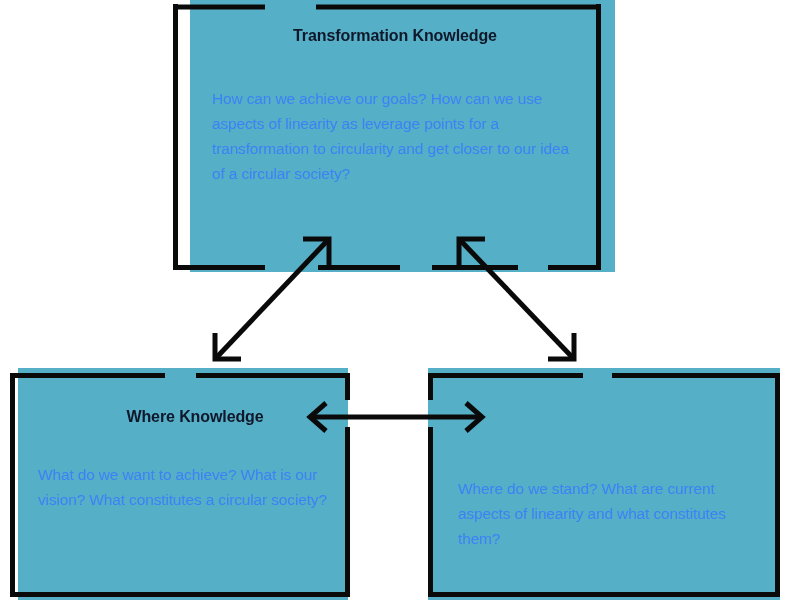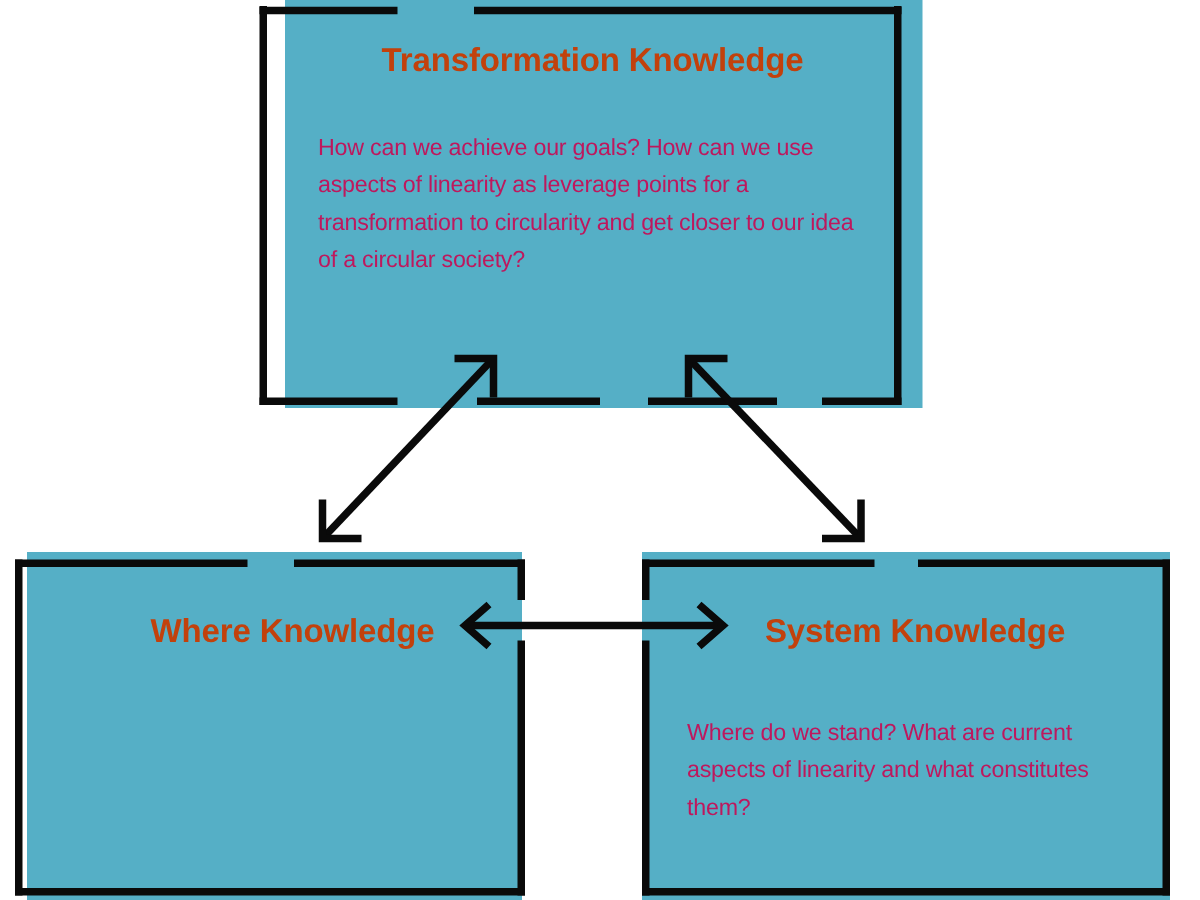--- a/index.html
+++ b/index.html
@@ -22,31 +22,31 @@
     width: 800px;
     height: 600px;
   }
   .node-text {
     position: absolute;
     z-index: 5;
   }
   .node-title {
     font-family: "Liberation Sans", sans-serif;
     font-weight: bold;
-    font-size: 22px;
-    color: #c2410c;
+    font-size: 16px;
+    color: #0f172a;
     text-align: center;
     letter-spacing: -0.1px;
   }
   .node-body {
     font-family: "Liberation Sans", sans-serif;
     font-weight: normal;
     font-size: 15.5px;
     line-height: 1.62;
-    color: #be185d;
+    color: #3b82f6;
     letter-spacing: -0.15px;
   }
   
   #tk-title { left: 185px; top: 27px; width: 420px; }
   #tk-body  { left: 212px; top: 86px; width: 360px; }
   
   #gk-title { left: 25px;  top: 408px; width: 340px; }
   #gk-body  { left: 38px;  top: 462px; width: 290px; }
   
   #sk-title { left: 440px; top: 408px; width: 340px; }
@@ -127,17 +127,17 @@
 
       <polyline points="466,403 482,417 466,431"></polyline>
     </g>
 
   </svg>
 
   <div class="node-text node-title" id="tk-title">Transformation Knowledge</div>
   <div class="node-text node-body" id="tk-body">How can we achieve our goals? How can we use aspects of linearity as leverage points for a transformation to circularity and get closer to our idea of a circular society?</div>
 
   <div class="node-text node-title" id="gk-title">Where Knowledge</div>
+  <div class="node-text node-body" id="gk-body">What do we want to achieve? What is our vision? What constitutes a circular society?</div>
 
-  <div class="node-text node-title" id="sk-title">System Knowledge</div>
   <div class="node-text node-body" id="sk-body">Where do we stand? What are current aspects of linearity and what constitutes them?</div>
 
 </div>
 
 </body></html>

